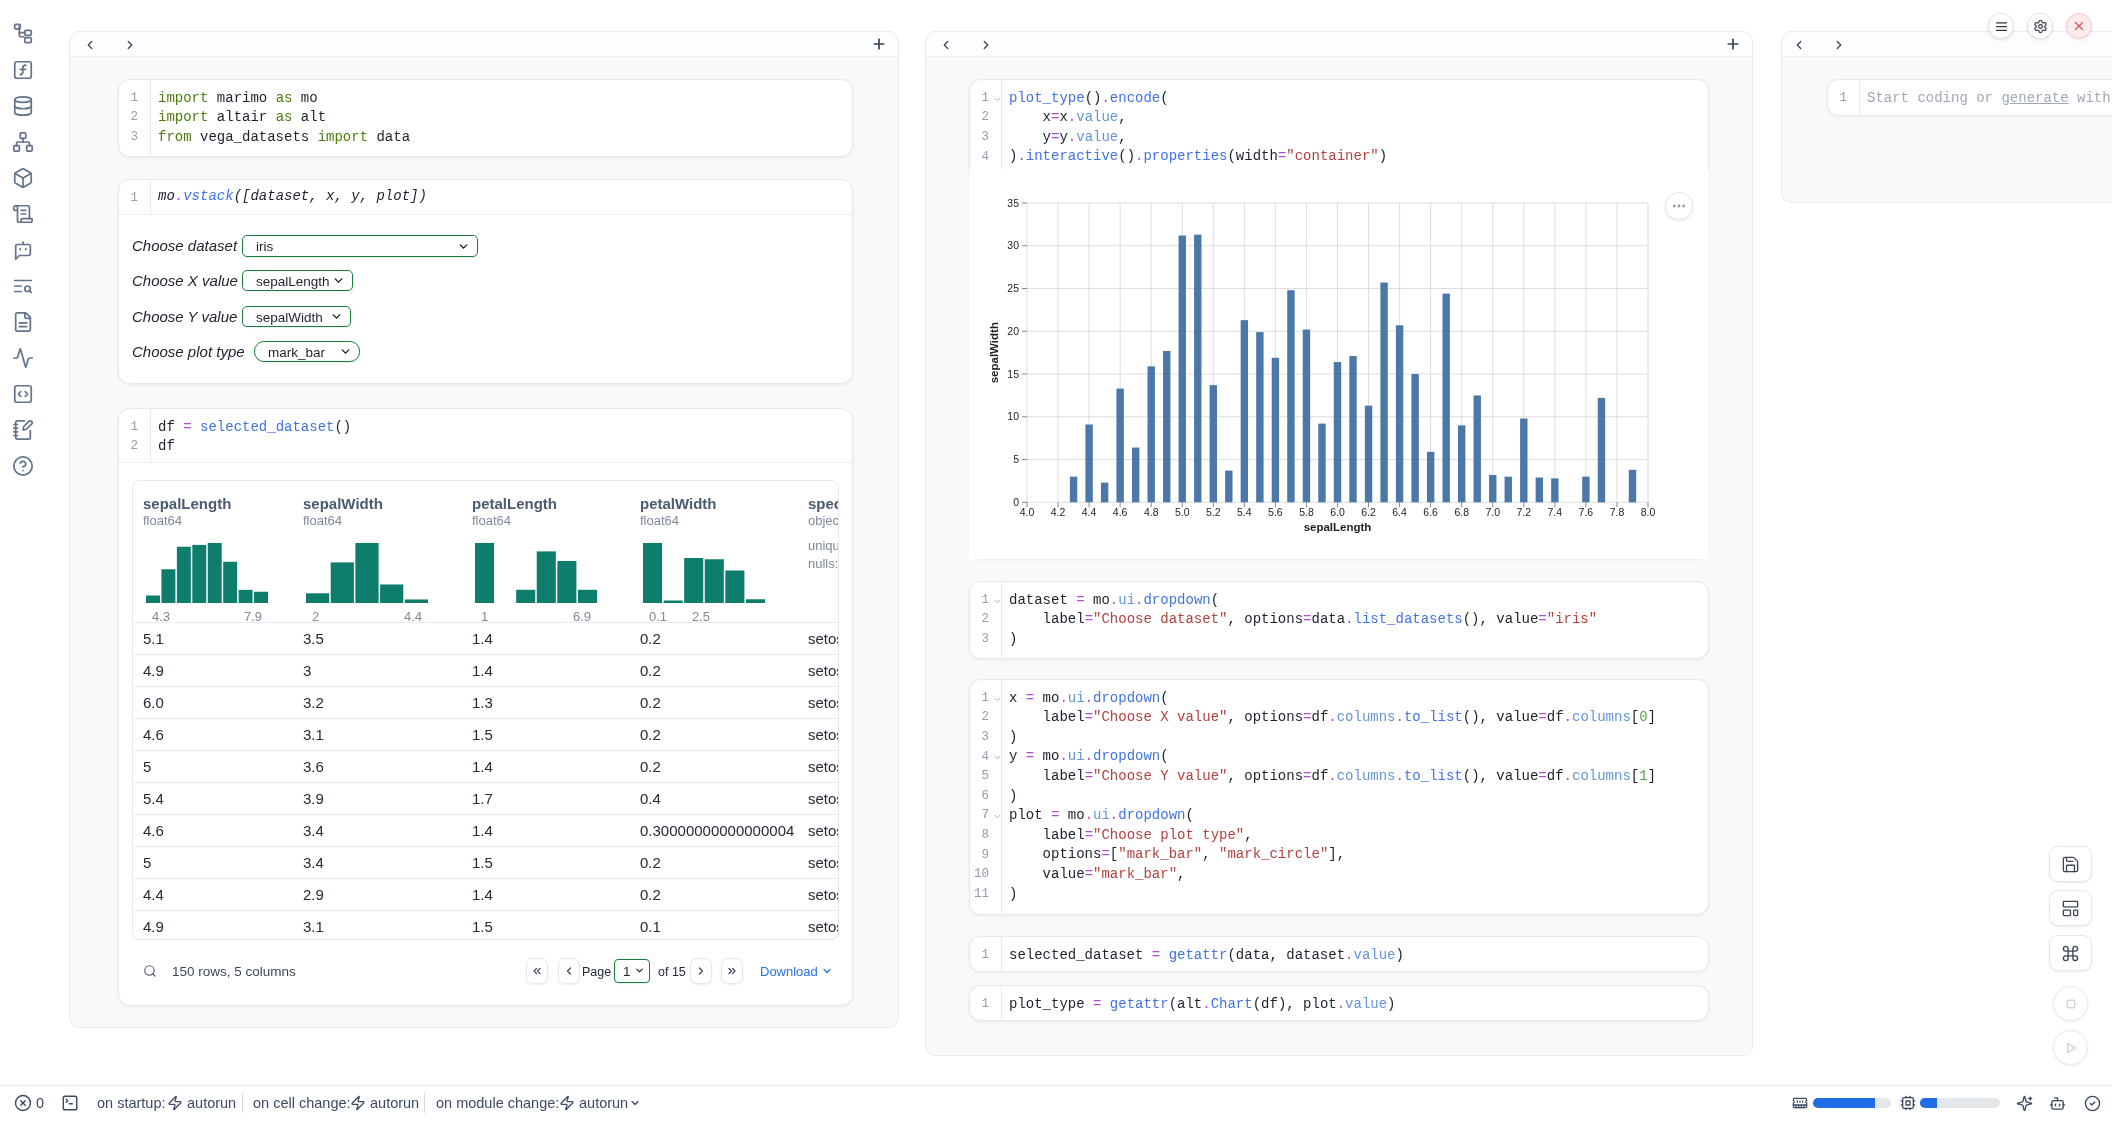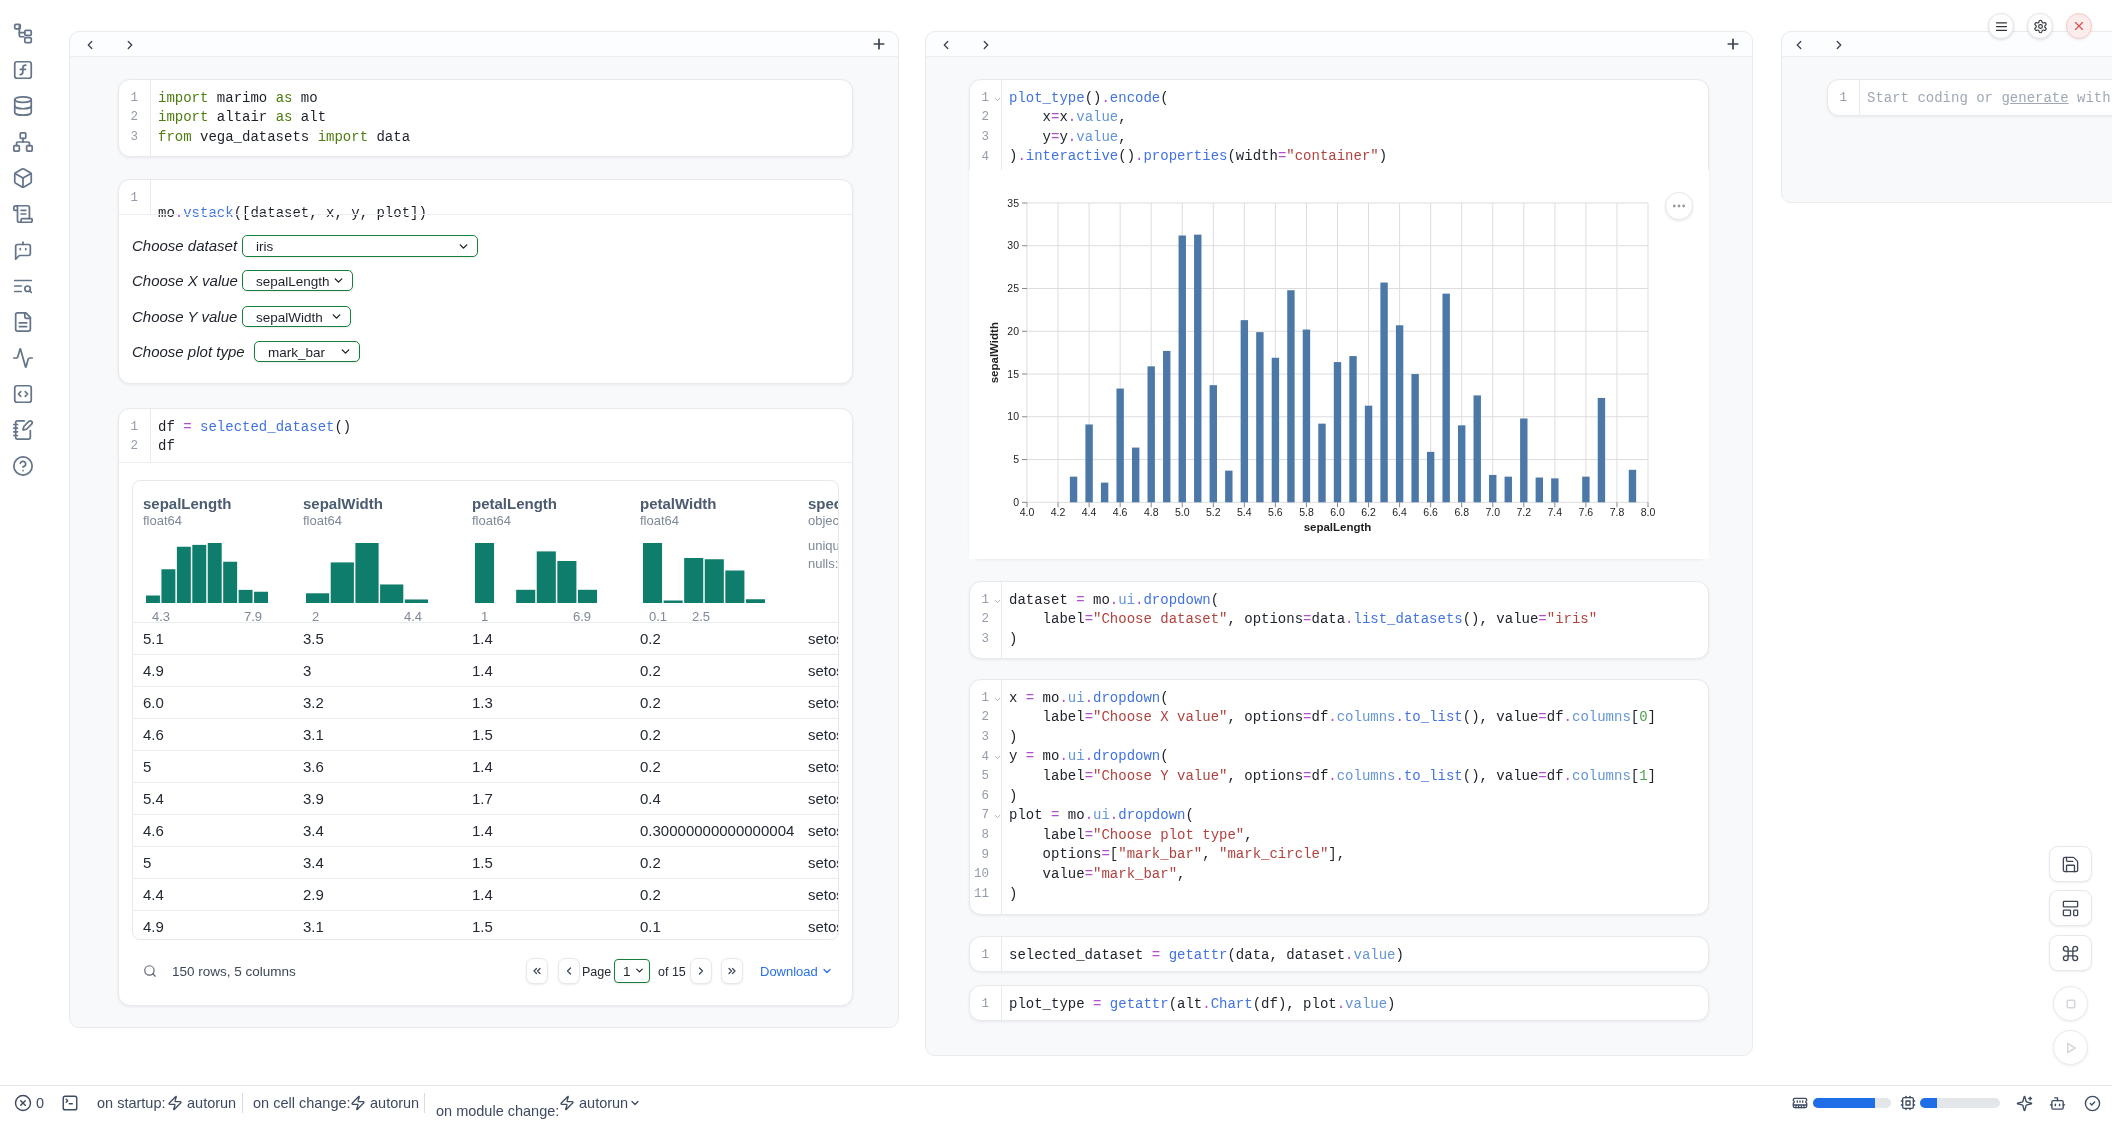--- a/index.html
+++ b/index.html
@@ -186,21 +186,21 @@
     <div class="ln" style="top:10.7px;">1</div>
     <div class="cl" style="top:8.5px;"><span class="k">import</span> marimo <span class="k">as</span> mo</div>
     <div class="ln" style="top:30.3px;">2</div>
     <div class="cl" style="top:28.1px;"><span class="k">import</span> altair <span class="k">as</span> alt</div>
     <div class="ln" style="top:49.9px;">3</div>
     <div class="cl" style="top:47.7px;"><span class="k">from</span> vega_datasets <span class="k">import</span> data</div>
   </div>
 <div class="cell" style="left:118px;top:179px;width:735px;height:205px;overflow:hidden;">
     <div class="gut" style="bottom:auto;height:34px;"></div>
     <div class="ln" style="top:10.7px;">1</div>
-    <div class="cl" style="top:24px;">mo<span class="o">.</span><span class="f">vstack</span>([dataset, x, y, plot])</div>
+    <div class="cl" style="top:7px;font-style:italic;">mo<span class="o">.</span><span class="f">vstack</span>([dataset, x, y, plot])</div>
     <div class="div" style="top:34px;"></div>
   </div>
 <div class="lbl" style="left:132px;top:237.0px;">Choose dataset</div>
 <div class="sel" style="left:242px;top:235px;width:236px;height:22px;">
     <div class="selt">iris</div>
   </div>
 <div class="abs" style="left:457px;top:239.5px;">
     <svg width="13" height="13" viewBox="0 0 24 24" fill="none" stroke="#1d222c" stroke-width="2.6" stroke-linecap="round" stroke-linejoin="round">
       <path d="m6 9 6 6 6-6"></path>
     </svg>
@@ -217,21 +217,21 @@
 <div class="lbl" style="left:132px;top:307.5px;">Choose Y value</div>
 <div class="sel" style="left:242px;top:306px;width:109px;height:21px;">
     <div class="selt">sepalWidth</div>
   </div>
 <div class="abs" style="left:330px;top:310.0px;">
     <svg width="13" height="13" viewBox="0 0 24 24" fill="none" stroke="#1d222c" stroke-width="2.6" stroke-linecap="round" stroke-linejoin="round">
       <path d="m6 9 6 6 6-6"></path>
     </svg>
   </div>
 <div class="lbl" style="left:132px;top:342.5px;">Choose plot type</div>
-<div class="sel" style="left:254px;top:341px;width:106px;height:21px;">
+<div class="sel" style="left:254px;top:341px;width:106px;height:21px;border-radius:10px;">
     <div class="selt">mark_bar</div>
   </div>
 <div class="abs" style="left:339px;top:345.0px;">
     <svg width="13" height="13" viewBox="0 0 24 24" fill="none" stroke="#1d222c" stroke-width="2.6" stroke-linecap="round" stroke-linejoin="round">
       <path d="m6 9 6 6 6-6"></path>
     </svg>
   </div>
 <div class="cell" style="left:118px;top:408px;width:735px;height:598px;overflow:hidden;">
     <div class="gut" style="bottom:auto;height:53px;"></div>
     <div class="ln" style="top:10.7px;">1</div>
@@ -702,21 +702,21 @@
 <div class="t" style="left:187px;top:1095px;font-size:14.5px;color:#3d4a63;">autorun</div>
 <div class="abs" style="left:242px;top:1093px;width:1px;height:20px;background:#d8dce2;"></div>
 <div class="t" style="left:253px;top:1095px;font-size:14.5px;color:#3d4a63;">on cell change:</div>
 <div class="abs" style="left:350px;top:1094.5px;">
     <svg width="16" height="16" viewBox="0 0 24 24" fill="none" stroke="#3d4a63" stroke-width="1.9" stroke-linecap="round" stroke-linejoin="round">
       <path d="M4 14a1 1 0 0 1-.78-1.63l9.9-10.2a.5.5 0 0 1 .86.46l-1.92 6.02A1 1 0 0 0 13 10h7a1 1 0 0 1 .78 1.63l-9.9 10.2a.5.5 0 0 1-.86-.46l1.92-6.02A1 1 0 0 0 11 14z"></path>
     </svg>
   </div>
 <div class="t" style="left:370px;top:1095px;font-size:14.5px;color:#3d4a63;">autorun</div>
 <div class="abs" style="left:424px;top:1093px;width:1px;height:20px;background:#d8dce2;"></div>
-<div class="t" style="left:436px;top:1095px;font-size:14.5px;color:#3d4a63;margin-top:8px;">on module change:</div>
+<div class="t" style="left:436px;top:1095px;font-size:14.5px;color:#3d4a63;">on module change:</div>
 <div class="abs" style="left:559px;top:1094.5px;">
     <svg width="16" height="16" viewBox="0 0 24 24" fill="none" stroke="#3d4a63" stroke-width="1.9" stroke-linecap="round" stroke-linejoin="round">
       <path d="M4 14a1 1 0 0 1-.78-1.63l9.9-10.2a.5.5 0 0 1 .86.46l-1.92 6.02A1 1 0 0 0 13 10h7a1 1 0 0 1 .78 1.63l-9.9 10.2a.5.5 0 0 1-.86-.46l1.92-6.02A1 1 0 0 0 11 14z"></path>
     </svg>
   </div>
 <div class="t" style="left:579px;top:1095px;font-size:14.5px;color:#3d4a63;">autorun</div>
 <div class="abs" style="left:629px;top:1096.5px;">
     <svg width="12" height="12" viewBox="0 0 24 24" fill="none" stroke="#3d4a63" stroke-width="2.6" stroke-linecap="round" stroke-linejoin="round">
       <path d="m6 9 6 6 6-6"></path>
     </svg>

